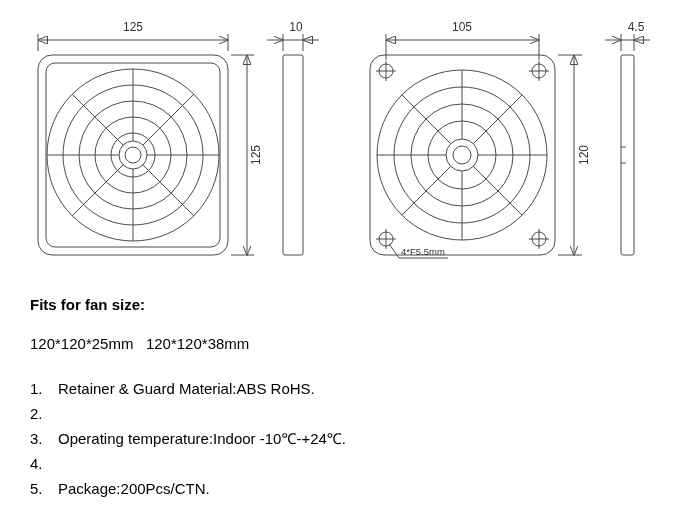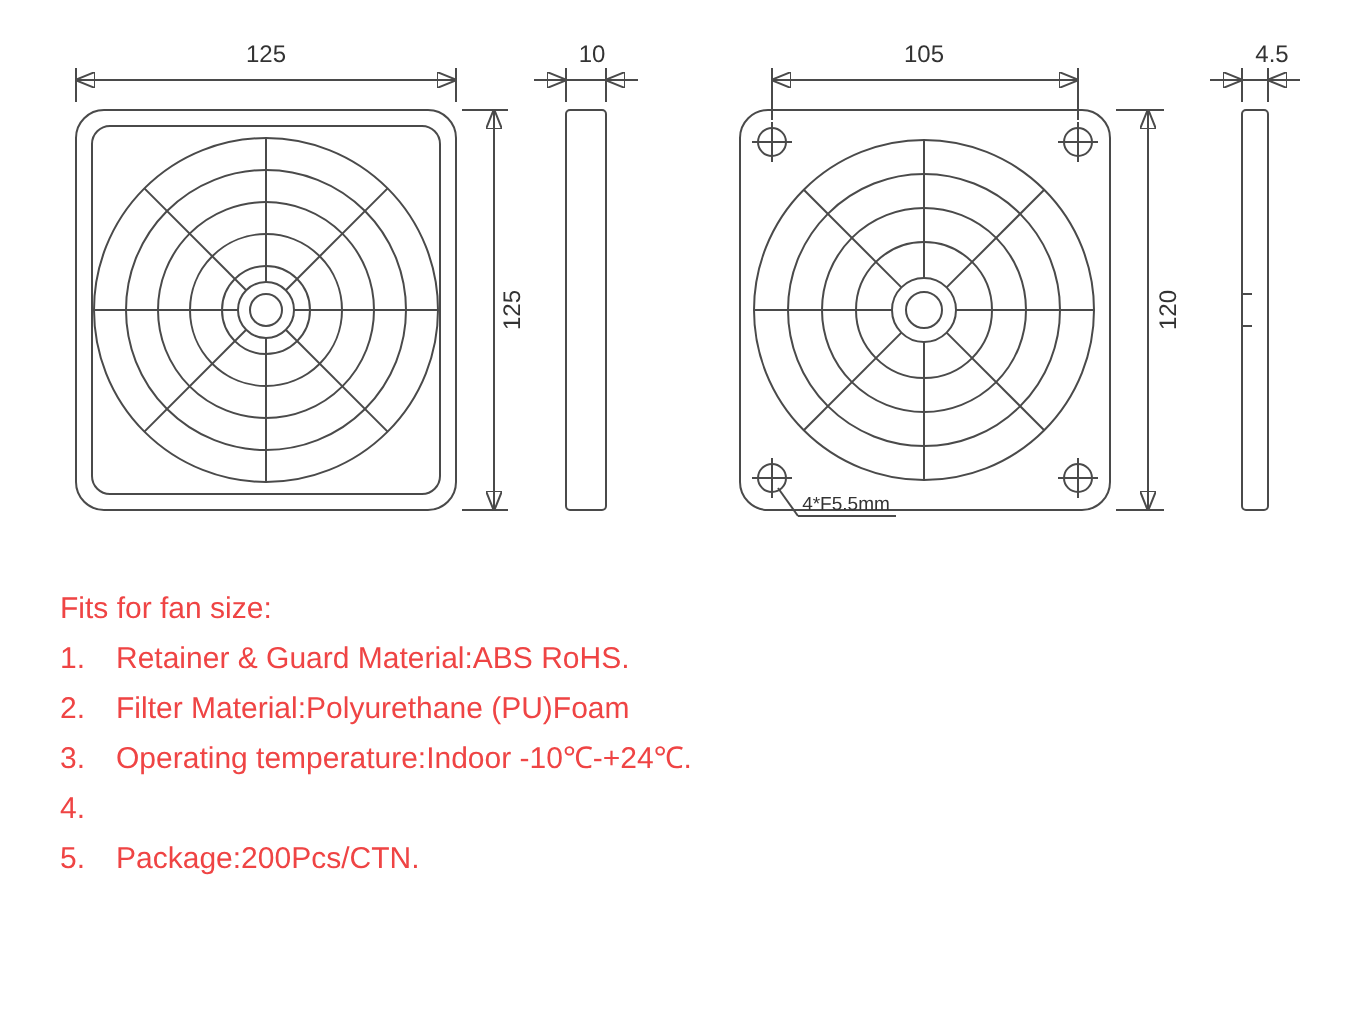--- a/index.html
+++ b/index.html
@@ -2,21 +2,21 @@
 <html><head>
 <meta charset="utf-8">
 <style>
   html, body { margin: 0; padding: 0; background: #ffffff; }
   .page {
     position: relative;
     width: 678px;
     height: 514px;
     background: #ffffff;
     font-family: "Liberation Sans", sans-serif;
-    color: #ef4444;
+    color: #000000;
     overflow: hidden;
   }
   .drawing {
     position: absolute;
     left: 0;
     top: 0;
   }
   .drawing line, .drawing rect, .drawing circle, .drawing path {
     stroke: #4a4a4a;
     stroke-width: 1;
@@ -30,21 +30,21 @@
     text-anchor: middle;
   }
   .drawing text.small { font-size: 9.5px; }
   .info {
     position: absolute;
     left: 30px;
     top: 292px;
     font-size: 15px;
     line-height: 25px;
   }
-  .fits-title { margin-bottom: 0; }
+  .fits-title { margin-bottom: 14px; font-weight: bold; }
   .fits-sizes { white-space: pre; margin-bottom: 20px; }
   .spec-title { margin-bottom: 2px; }
   .spec-row { display: flex; }
   .spec-num { width: 28px; flex: 0 0 28px; }
 </style>
 </head>
 <body>
 
 <div class="page">
 
@@ -181,29 +181,29 @@
         <line x1="605" y1="40" x2="621" y2="40" marker-end="url(#arr)"></line>
         <line x1="650" y1="40" x2="634" y2="40" marker-end="url(#arr)"></line>
         <line x1="621" y1="40" x2="634" y2="40"></line>
         <text x="636" y="31">4.5</text>
       </g>
     </g>
   </svg>
 
   <div class="info">
     <div class="fits-title">Fits for fan size:</div>
+    <div class="fits-sizes">120*120*25mm   120*120*38mm</div>
 
 
     <div class="spec-row">
       <span class="spec-num">1.</span>
       <span class="spec-text">Retainer &amp; Guard Material:ABS RoHS.</span>
     </div>
     <div class="spec-row">
       <span class="spec-num">2.</span>
-      <span class="spec-text">Filter Material:Polyurethane (PU)Foam</span>
     </div>
     <div class="spec-row">
       <span class="spec-num">3.</span>
       <span class="spec-text">Operating temperature:Indoor -10℃-+24℃.</span>
     </div>
     <div class="spec-row">
       <span class="spec-num">4.</span>
     </div>
     <div class="spec-row">
       <span class="spec-num">5.</span>

